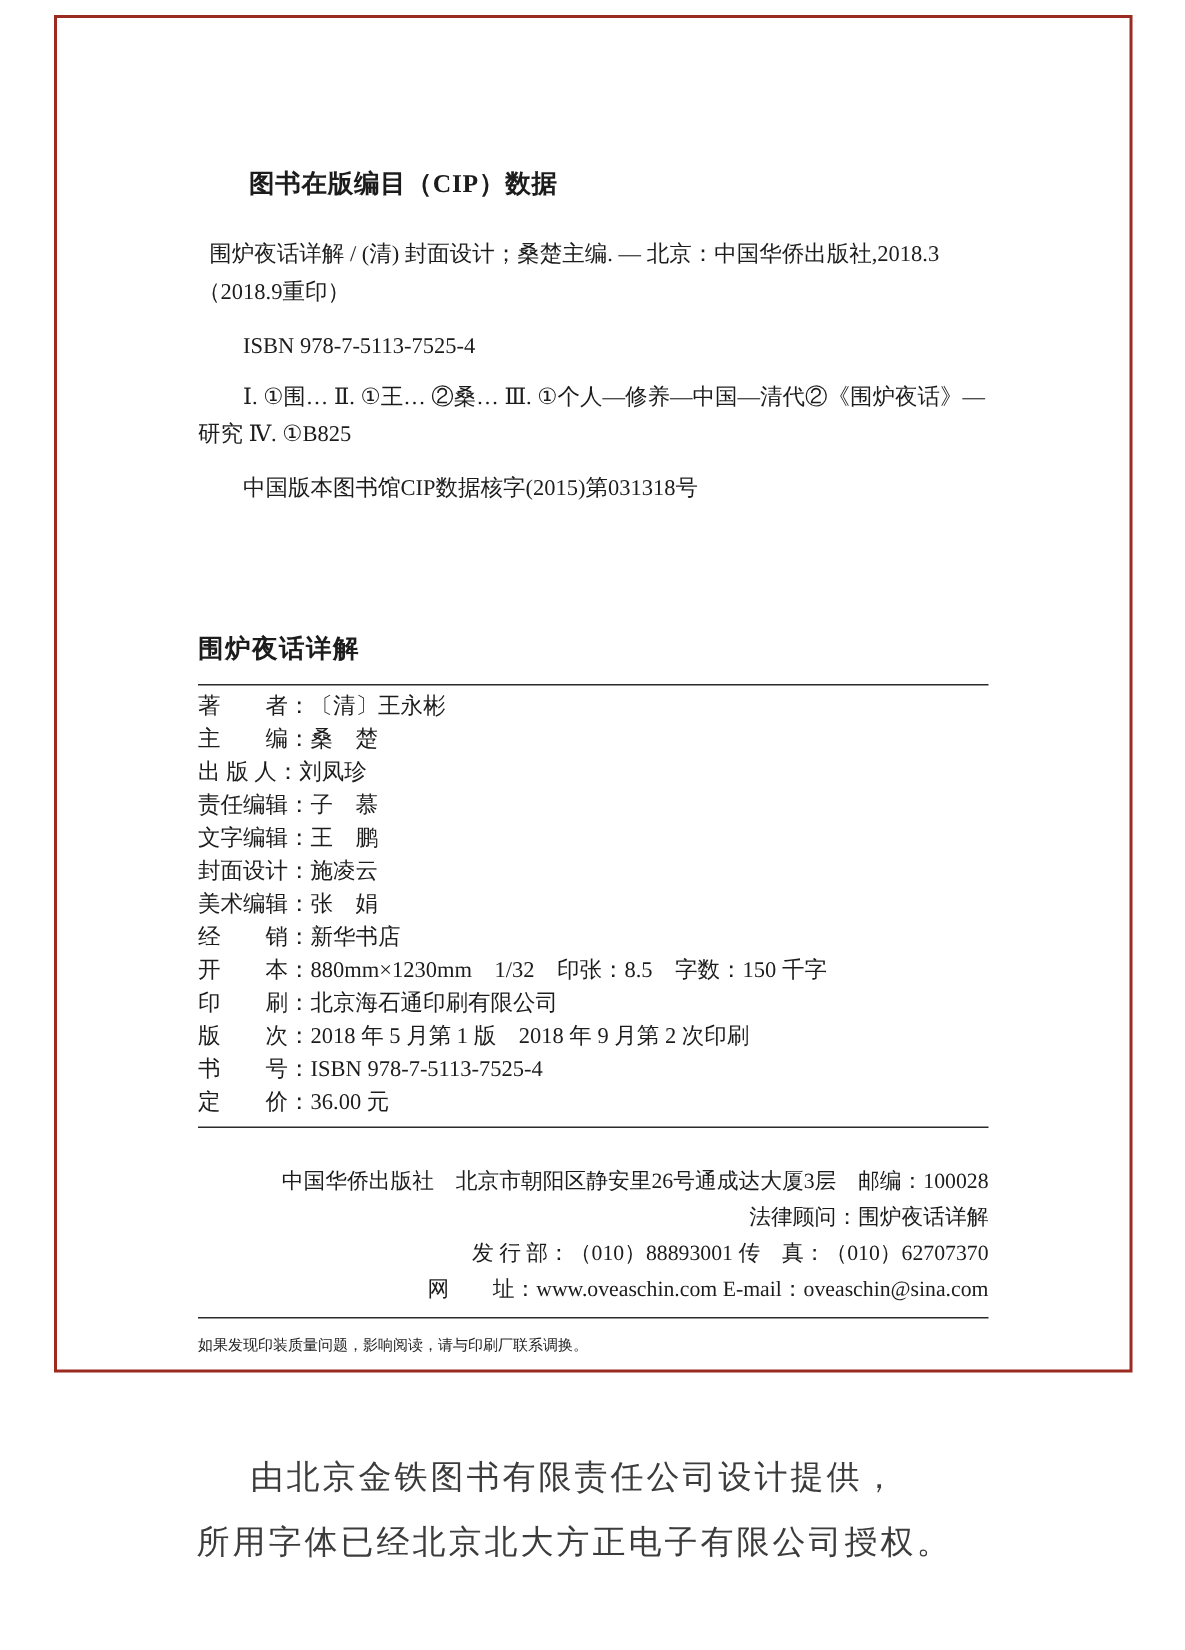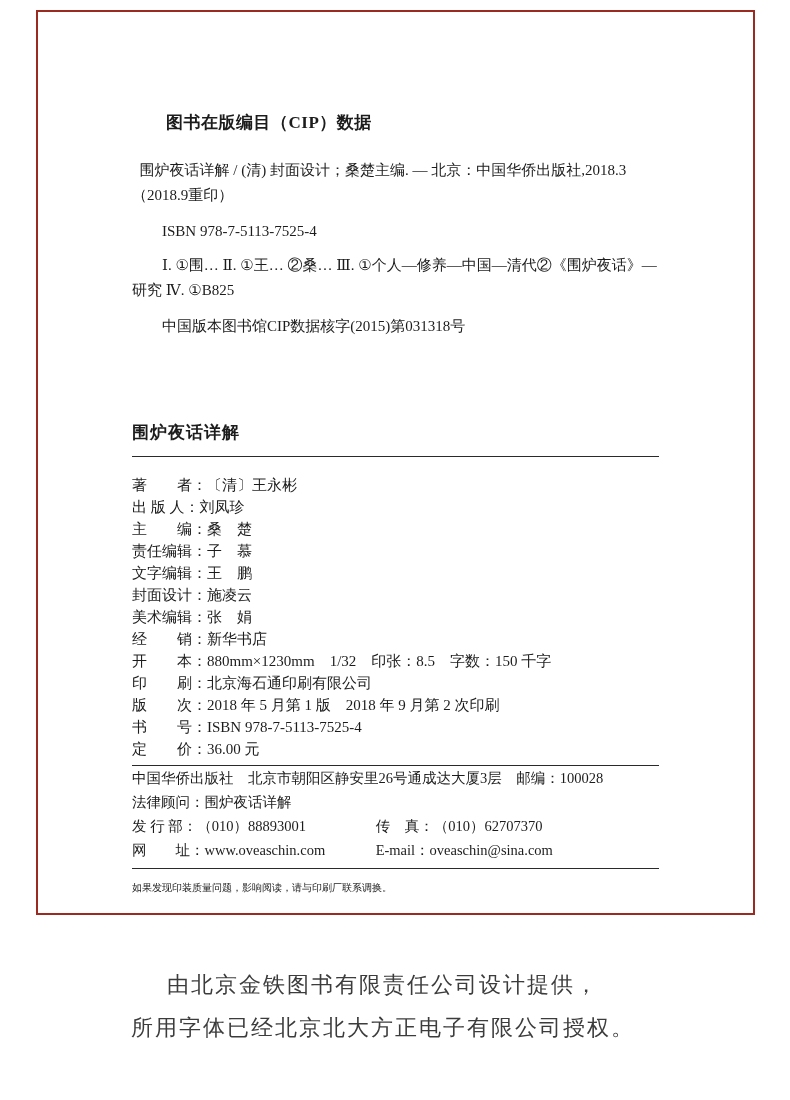--- a/index.html
+++ b/index.html
@@ -57,31 +57,32 @@
   
   .book-title {
     margin-top: 84px;
     font-size: 17px;
     font-weight: bold;
     line-height: 24px;
     padding-bottom: 11px;
     border-bottom: 1px solid #2a2a2a;
     letter-spacing: 1px;
   }
-  .details { margin-top: 17px; }
+  .details { margin-top: 3px; }
   .details .row {
     font-size: 15px;
     line-height: 22px;
     white-space: nowrap;
   }
   
   .publisher {
     margin-top: 5px;
     border-top: 1px solid #2a2a2a;
-    padding-top: 0;
+    padding-top: 24px;
+    text-align: right;
   }
   .publisher .row {
     font-size: 14.5px;
     line-height: 24px;
     white-space: nowrap;
   }
   .publisher .pair-first { display: inline-block; width: 240px; }
   
   .notice {
     margin-top: 6px;
@@ -118,22 +119,22 @@
         <p class="cip-isbn">ISBN 978-7-5113-7525-4</p>
         <p class="cip-class">Ⅰ. ①围… Ⅱ. ①王… ②桑… Ⅲ. ①个人—修养—中国—清代②《围炉夜话》—研究 Ⅳ. ①B825</p>
         <p class="cip-registry">中国版本图书馆CIP数据核字(2015)第031318号</p>
       </section>
 
       <section class="colophon">
         <h2 class="book-title">围炉夜话详解</h2>
 
         <div class="details">
           <div class="row"><span>著　　者：</span><span>〔清〕王永彬</span></div>
+          <div class="row"><span>主　　编：</span><span>桑　楚</span></div>
           <div class="row"><span>出 版 人：</span><span>刘凤珍</span></div>
-          <div class="row"><span>主　　编：</span><span>桑　楚</span></div>
           <div class="row"><span>责任编辑：</span><span>子　慕</span></div>
           <div class="row"><span>文字编辑：</span><span>王　鹏</span></div>
           <div class="row"><span>封面设计：</span><span>施凌云</span></div>
           <div class="row"><span>美术编辑：</span><span>张　娟</span></div>
           <div class="row"><span>经　　销：</span><span>新华书店</span></div>
           <div class="row"><span>开　　本：</span><span>880mm×1230mm　1/32　印张：8.5　字数：150 千字</span></div>
           <div class="row"><span>印　　刷：</span><span>北京海石通印刷有限公司</span></div>
           <div class="row"><span>版　　次：</span><span>2018 年 5 月第 1 版　2018 年 9 月第 2 次印刷</span></div>
           <div class="row"><span>书　　号：</span><span>ISBN 978-7-5113-7525-4</span></div>
           <div class="row"><span>定　　价：</span><span>36.00 元</span></div>

